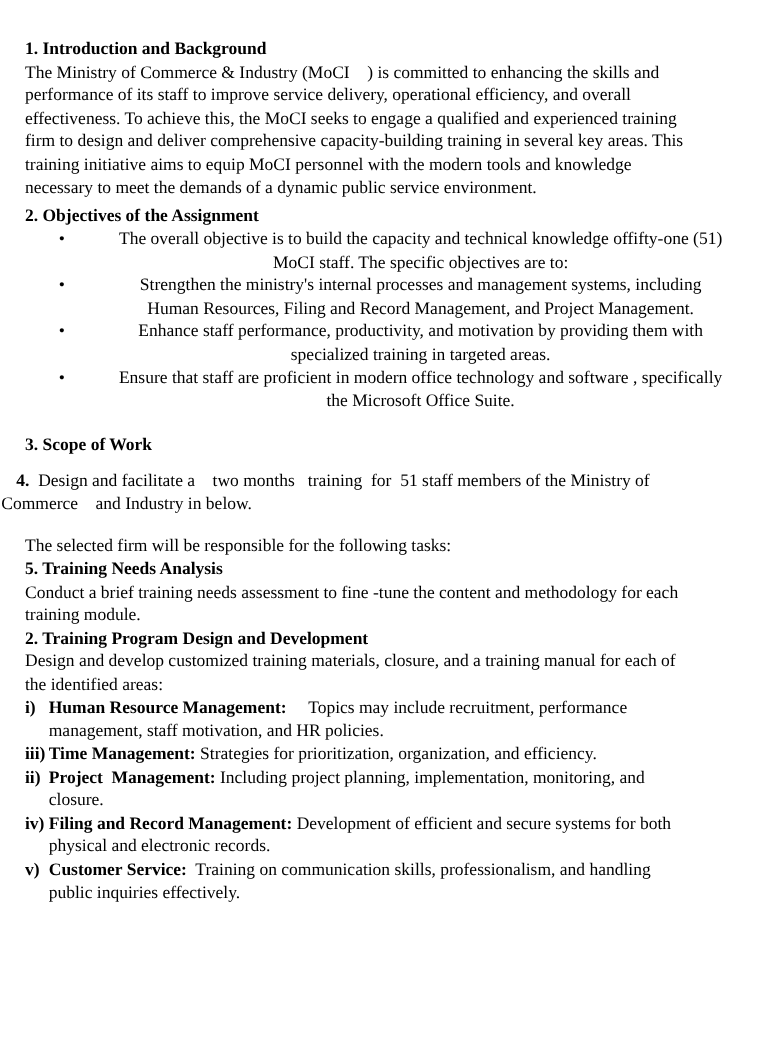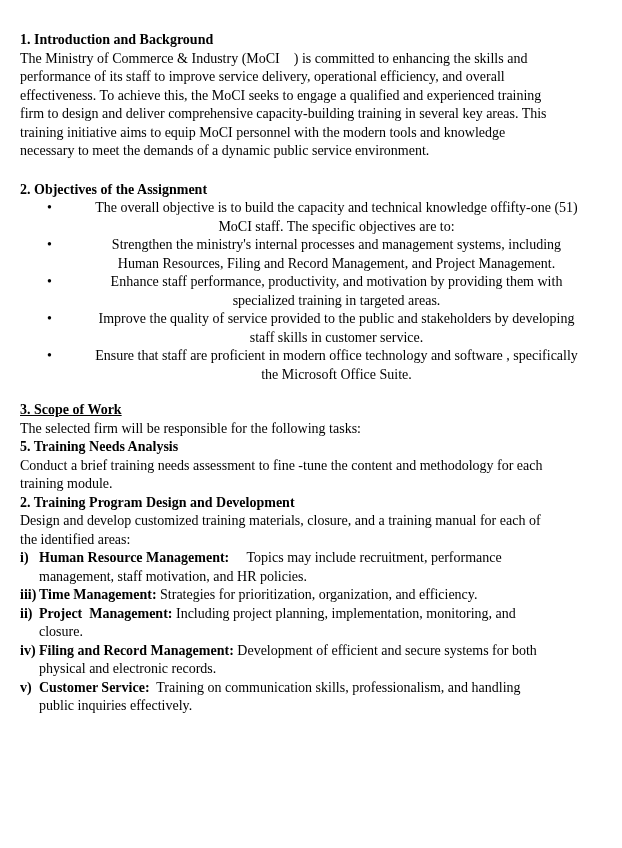--- a/index.html
+++ b/index.html
@@ -14,23 +14,23 @@
     box-sizing: border-box;
     width: 608px; height: 848px;
     padding: 31px 0 0 20px;
     font-size: 14px;
     line-height: 18.5px;
     overflow: hidden;
   }
   .page * { margin: 0; padding: 0; }
   h3, p, li, span, b { white-space: pre-wrap; }
   .h { font-weight: bold; font-size: 14px; }
-  .gap-sm { margin-top: 20px; }
-  .gap-lg { margin-top: 17px; text-decoration: underline; }
-  .gap-md { }
+  .gap-sm { margin-top: 4px; }
+  .gap-lg { margin-top: 17px; }
+  .gap-md { margin-top: 15px; }
   ul.bullets { list-style: none; }
   ul.bullets li { position: relative; padding-left: 45px; text-align: center; }
   ul.bullets li::before { content: "\2022"; position: absolute; left: 27px; top: 0; }
   p.scope { margin-top: 10px; margin-left: -19px; text-indent: 12px; }
   p.scope .num { font-weight: bold; }
   ol.areas { list-style: none; }
   ol.areas li { position: relative; padding-left: 19px; }
   ol.areas .marker { position: absolute; left: 0; top: 0; font-weight: bold; }
   ol.areas .title { font-weight: bold; }
 </style>
@@ -48,28 +48,28 @@
 necessary to meet the demands of a dynamic public service environment.</p>
 
   <h3 class="h gap-sm">2. Objectives of the Assignment</h3>
   <ul class="bullets">
     <li>The overall objective is to build the capacity and technical knowledge offifty-one (51)
 MoCI staff. The specific objectives are to:</li>
     <li>Strengthen the ministry's internal processes and management systems, including
 Human Resources, Filing and Record Management, and Project Management.</li>
     <li>Enhance staff performance, productivity, and motivation by providing them with
 specialized training in targeted areas.</li>
-    <li>Improve the quality of service provided to the public and stakeholders by developing
-staff skills in customer service.</li>
     <li>Ensure that staff are proficient in modern office technology and software , specifically
 the Microsoft Office Suite.</li>
   </ul>
 
   <h3 class="h gap-lg">3. Scope of Work</h3>
 
+  <p class="scope"><b class="num">4.</b><span>  Design and facilitate a    two months   training  for  51 staff members of the Ministry of
+Commerce    and Industry in below.</span></p>
 
   <p class="para gap-md">The selected firm will be responsible for the following tasks:</p>
 
   <h3 class="h">5. Training Needs Analysis</h3>
   <p class="para">Conduct a brief training needs assessment to fine -tune the content and methodology for each
 training module.</p>
 
   <h3 class="h">2. Training Program Design and Development</h3>
   <p class="para">Design and develop customized training materials, closure, and a training manual for each of
 the identified areas:</p>

